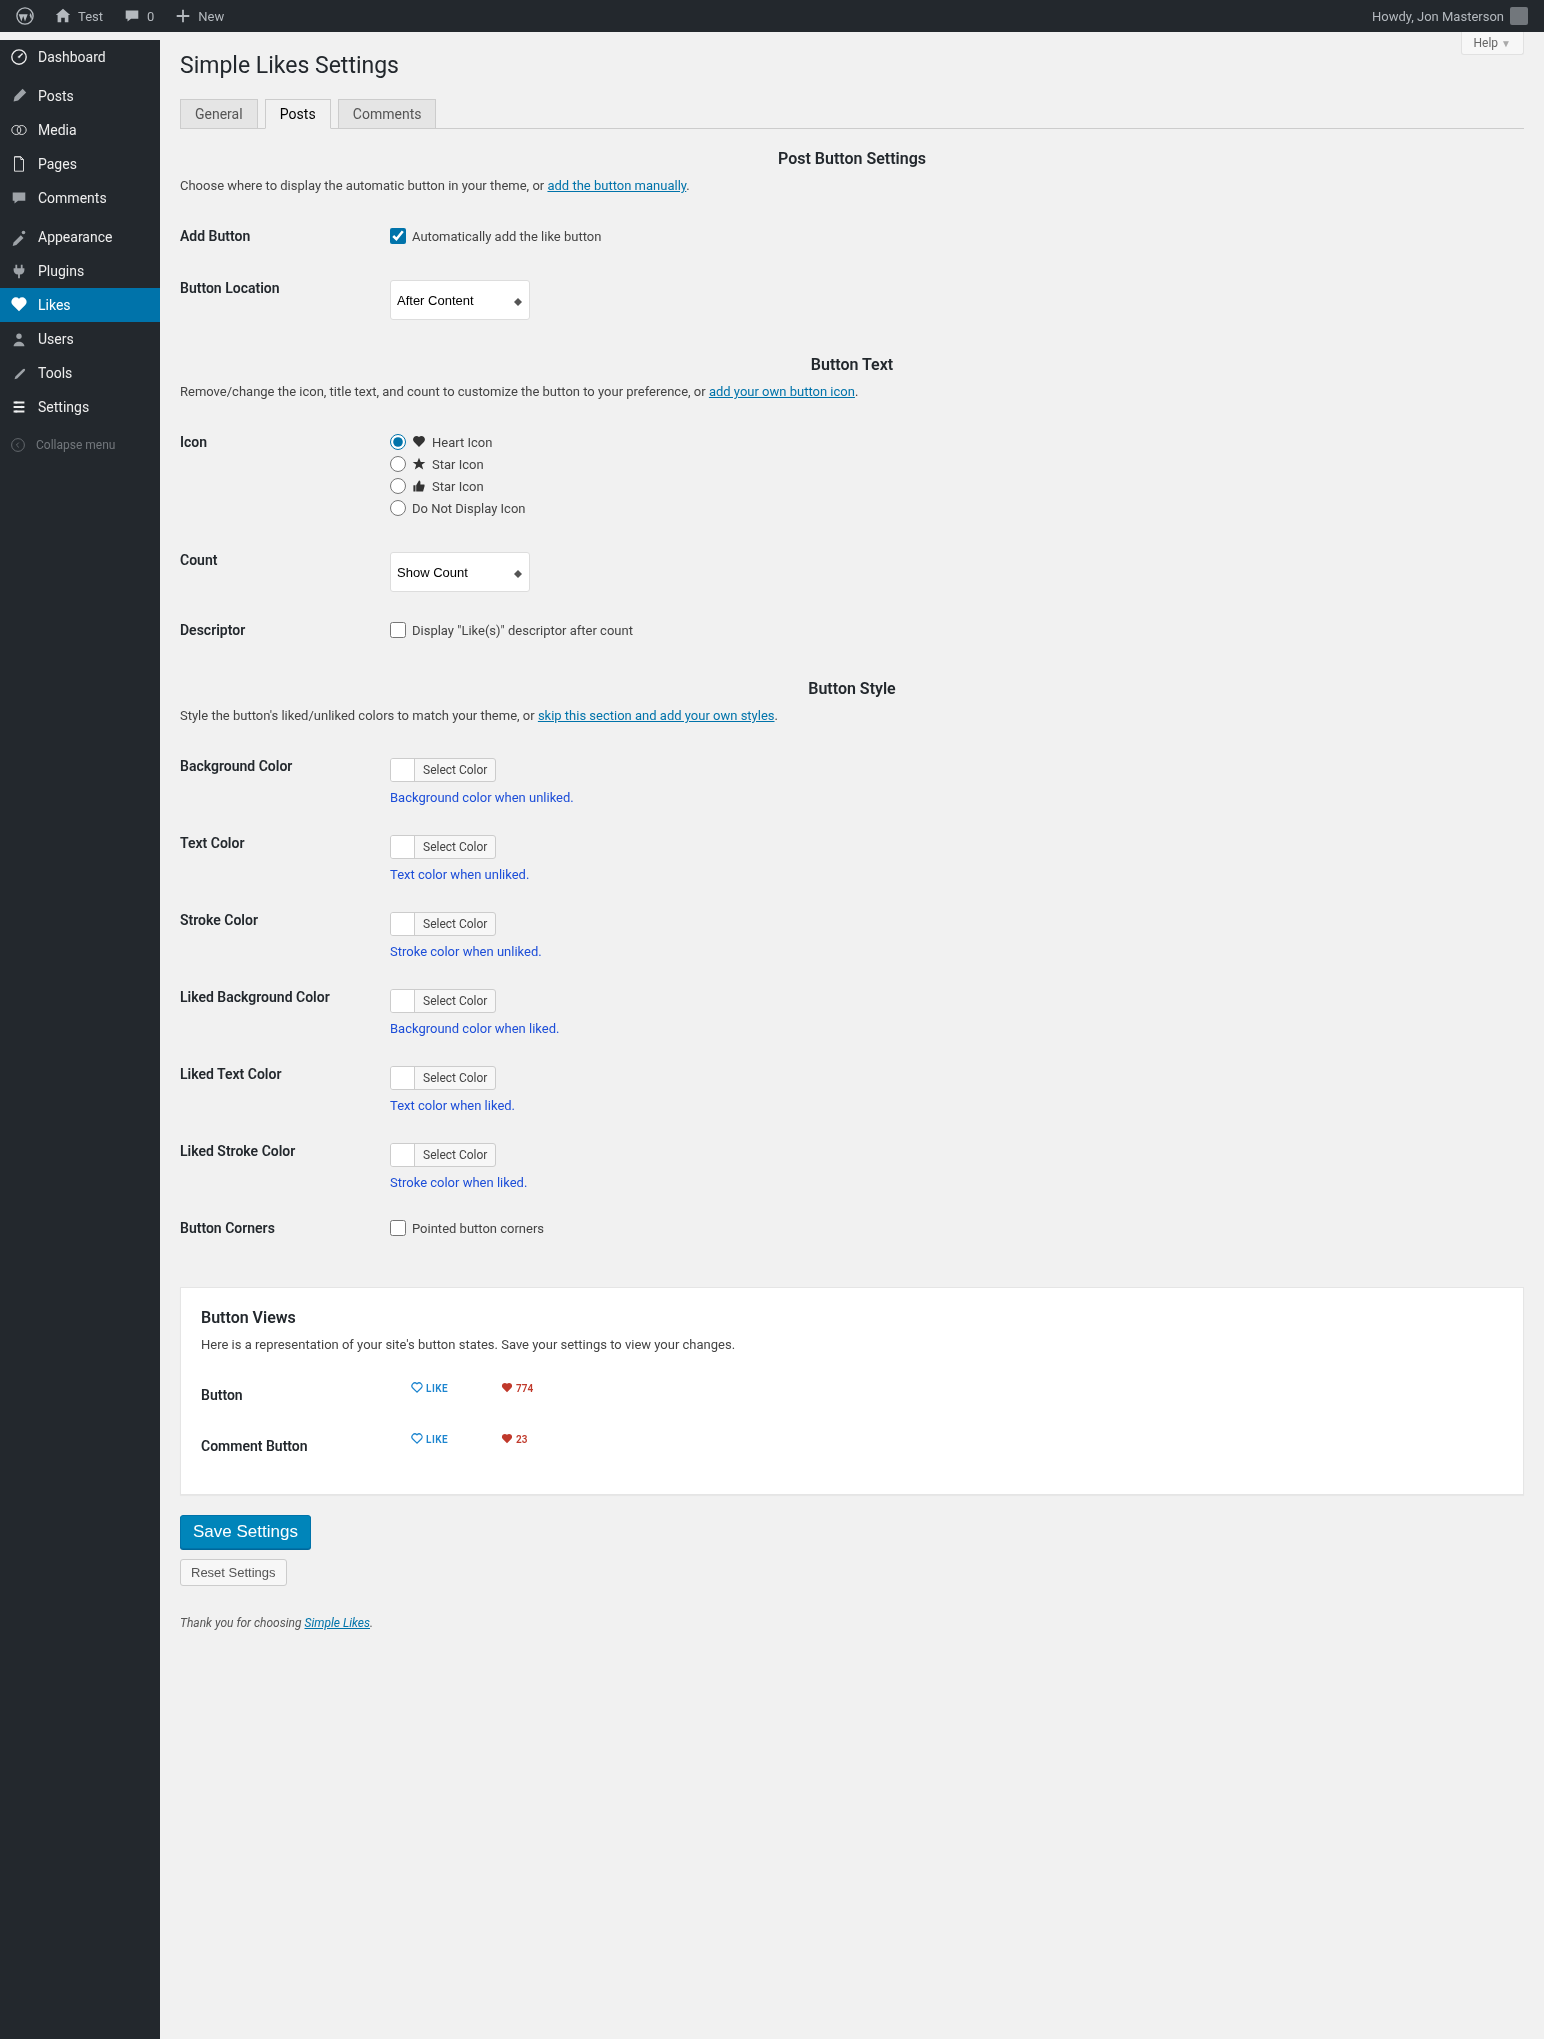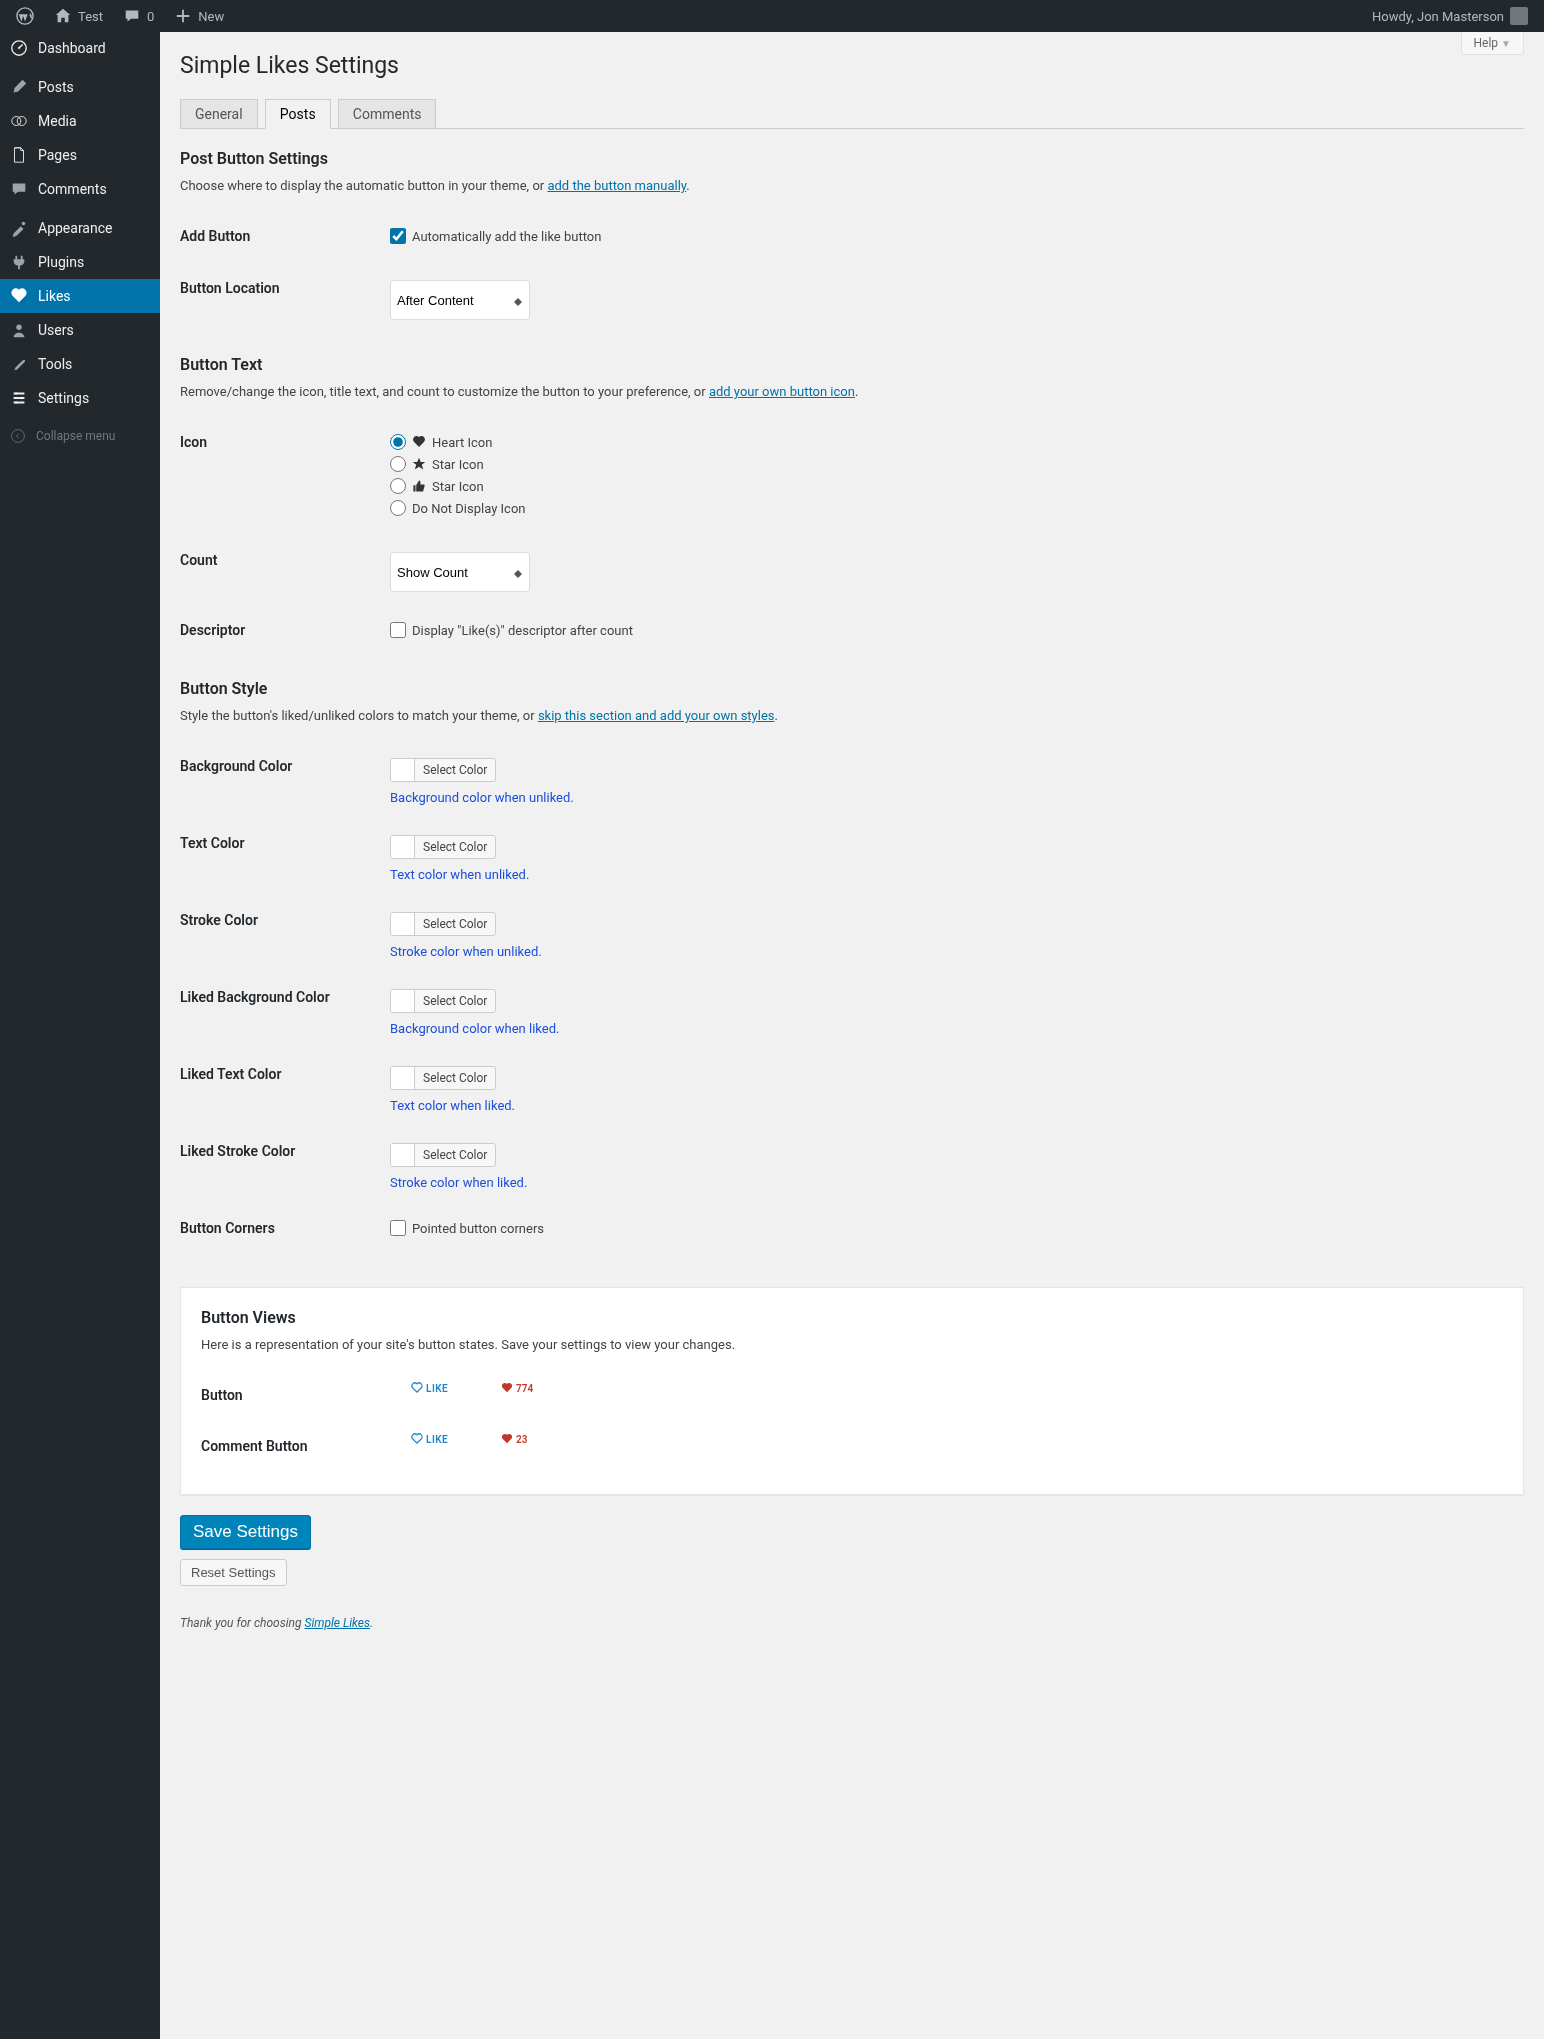--- a/index.html
+++ b/index.html
@@ -6,42 +6,42 @@
 body { font-family: -apple-system, BlinkMacSystemFont, "Segoe UI", Roboto, sans-serif; font-size: 13px; color: #444; background: #f1f1f1; }
 
 
 #adminbar { background: #23282d; color: #eee; height: 32px; display: flex; align-items: center; justify-content: space-between; padding: 0 8px; font-size: 13px; }
 #adminbar .left, #adminbar .right { display: flex; align-items: center; gap: 4px; }
 #adminbar .ab-item { display: flex; align-items: center; gap: 6px; color: #b4b9be; padding: 0 8px; height: 32px; cursor: pointer; }
 #adminbar svg { width: 18px; height: 18px; fill: #b4b9be; }
 #adminbar .avatar { width: 18px; height: 18px; background: #72777c; border-radius: 2px; }
 
 
-#sidebar { position: absolute; left: 0; top: 31px; bottom: 0; width: 160px; background: #23282d; color: #eee; }
+#sidebar { position: absolute; left: 0; top: 40px; bottom: 0; width: 160px; background: #23282d; color: #eee; }
 #sidebar .menu-item { display: flex; align-items: center; gap: 10px; padding: 8px 10px; color: #eee; cursor: pointer; font-size: 14px; }
 #sidebar .menu-item svg { width: 18px; height: 18px; fill: rgba(240,245,250,.6); }
 #sidebar .menu-item.current { background: #0073aa; color: #fff; position: relative; }
 #sidebar .menu-item.current svg { fill: #fff; }
 #sidebar .menu-item.current::after { content: ""; position: absolute; right: -8px; top: 50%; margin-top: -8px; border: 8px solid transparent; border-right-color: #f1f1f1; }
 #sidebar .collapse { color: #72777c; font-size: 12px; }
 #sidebar .collapse svg { fill: #72777c; width: 16px; height: 16px; }
 #sidebar .separator { height: 5px; }
 
 
 #content { margin-left: 160px; padding: 10px 20px 40px 20px; position: relative; }
 #content h1 { font-size: 23px; font-weight: 400; color: #23282d; margin: 10px 0 20px; }
 .help-tab { position: absolute; right: 20px; top: 0; background: #f7f7f7; border: 1px solid #e1e1e1; border-top: none; border-radius: 0 0 3px 3px; padding: 4px 12px; font-size: 12px; color: #666; cursor: pointer; text-align: right; }
 .help-tab .tri { font-size: 10px; color: #aaa; margin-left: 3px; }
 
 
 .nav-tab-wrapper { border-bottom: 1px solid #ccc; margin-bottom: 20px; }
 .nav-tab { display: inline-block; padding: 6px 14px; background: #e5e5e5; border: 1px solid #ccc; margin-bottom: -1px; margin-right: 4px; cursor: pointer; font-size: 14px; color: #555; }
 .nav-tab.active { background: #f1f1f1; border-bottom-color: #f1f1f1; color: #000; }
 
-h2.section { font-size: 16px; color: #23282d; margin: 20px 0 10px; font-weight: 600; }
+h2.section { font-size: 16px; color: #23282d; margin: 20px 0 10px; font-weight: 600; text-align: center; }
 p.intro { font-size: 13px; color: #444; margin-bottom: 20px; }
 p.intro a { color: #0073aa; text-decoration: underline; }
 
 .form-table { width: 100%; border-collapse: collapse; }
 .form-table th { text-align: left; vertical-align: top; width: 200px; padding: 15px 10px 20px 0; font-size: 14px; color: #23282d; font-weight: 600; margin-left: 32px; }
 .form-table td { vertical-align: top; padding: 15px 10px; font-size: 13px; }
 .form-table label { display: flex; align-items: center; gap: 6px; margin-bottom: 6px; cursor: pointer; }
 .form-table input[type=checkbox], .form-table input[type=radio] { width: 16px; height: 16px; accent-color: #0073aa; }
 .form-table select { height: 40px; min-width: 140px; background: #fafafa; border: 1px solid #ddd; border-radius: 3px; padding: 0 20px 0 6px; font-size: 13px; appearance: none; background-image: linear-gradient(#fff,#fff); }
 .select-wrap { display: inline-block; position: relative; }

